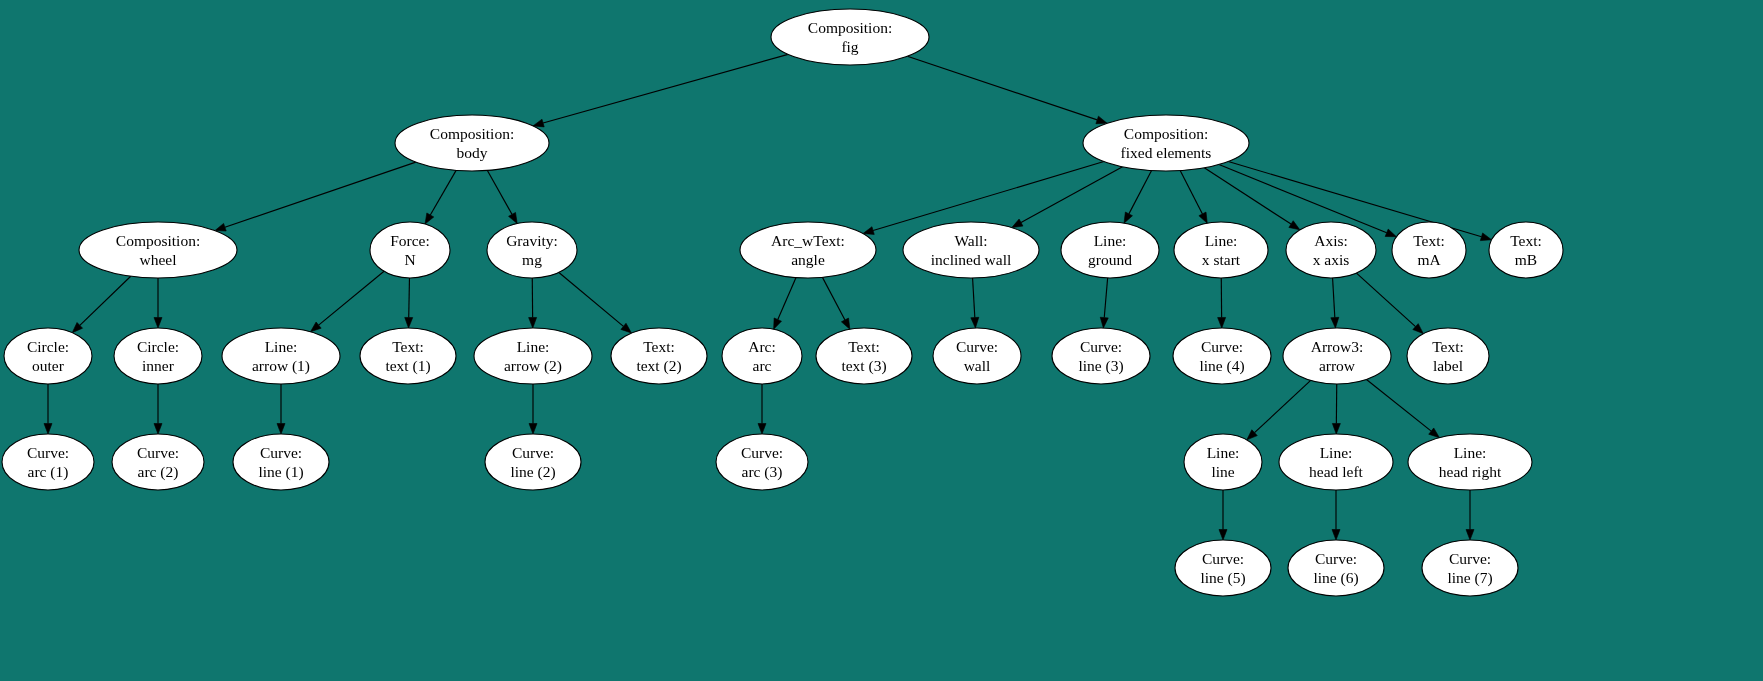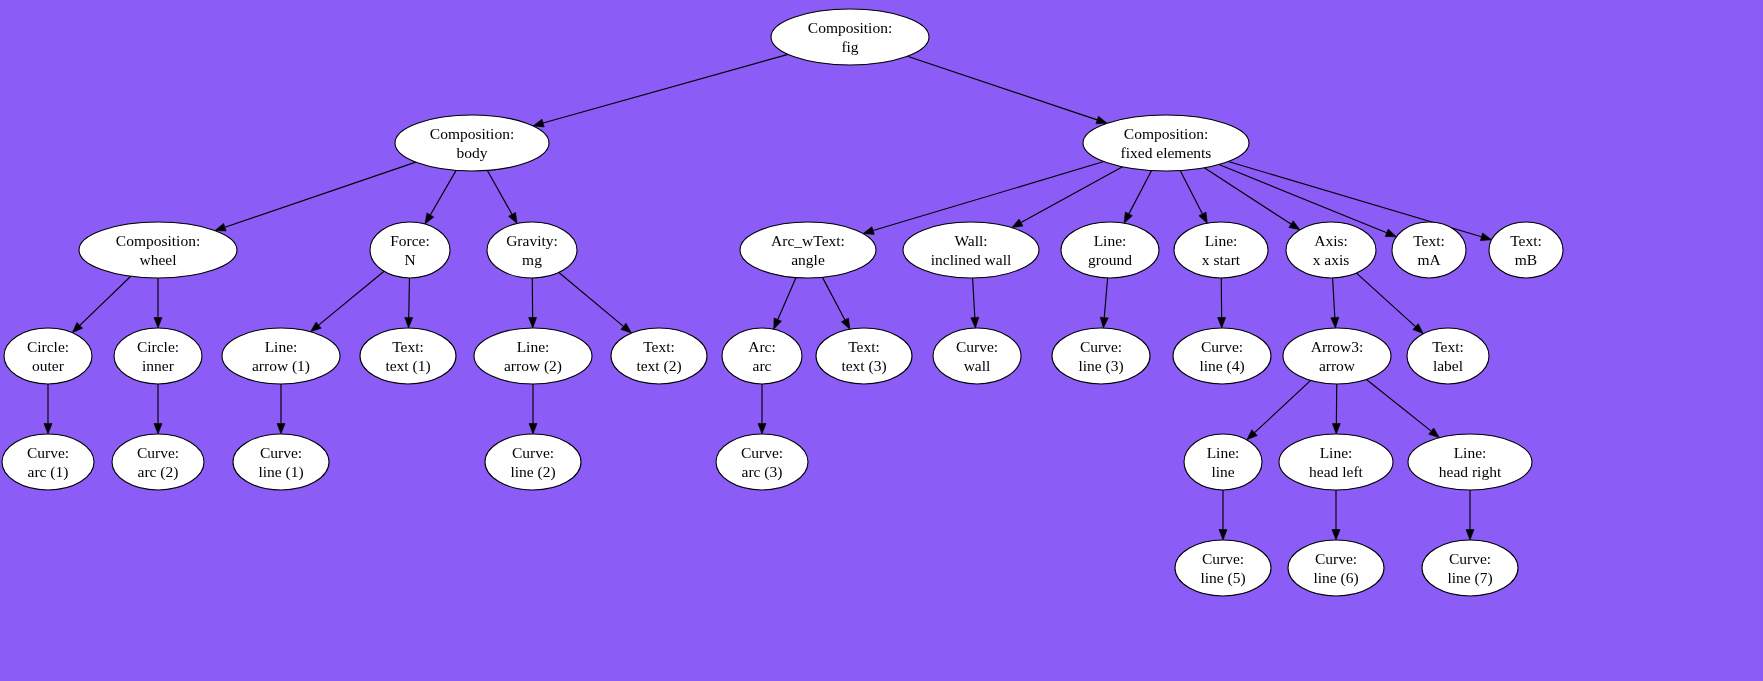--- a/index.html
+++ b/index.html
@@ -4,21 +4,21 @@
 <style>
   html, body {
     margin: 0;
     padding: 0;
     background: #ffffff;
   }
   #canvas {
     position: relative;
     width: 1763px;
     height: 681px;
-    background: #8b5cf6;
+    background: #0f766e;
     font-family: "Liberation Serif", "DejaVu Serif", serif;
   }
   svg#graph {
     position: absolute;
     top: 0;
     left: 0;
     width: 1763px;
     height: 681px;
     overflow: visible;
   }

